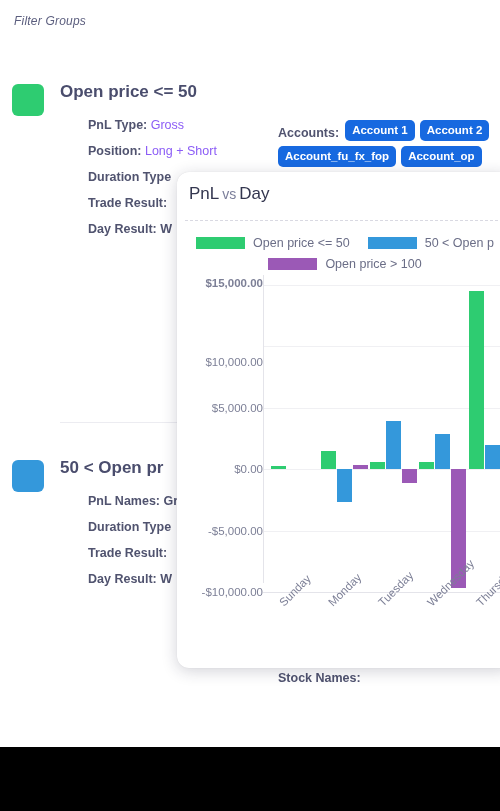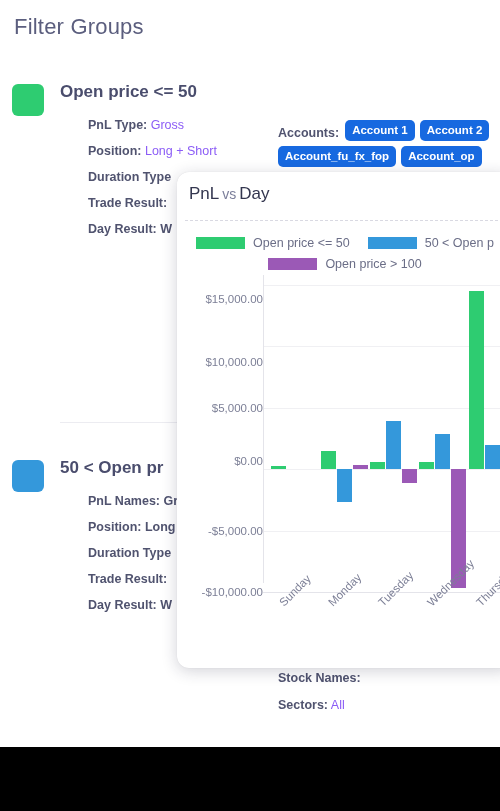--- a/index.html
+++ b/index.html
@@ -11,22 +11,23 @@
     overflow:hidden;
     position:relative;
     color:#5a5c7a;
   }
 
   
   #page { position:absolute; inset:0; background:#fff; }
 
   .page-title {
     position:absolute; left:14px; top:14px;
-    font-size:22px; color:#5b5e7e; font-weight:400;
+    font-size:12px; color:#5b5e7e; font-weight:400;
     letter-spacing:.2px;
+    font-style:italic;
   }
 
   .group { position:absolute; left:0; width:500px; }
   .group-swatch {
     position:absolute; left:12px; top:2px;
     width:32px; height:32px; border-radius:6px;
   }
   .group-title {
     position:absolute; left:60px; top:0px;
     font-size:17px; font-weight:700; color:#4a4d6d;
@@ -152,57 +153,55 @@
       </div>
   </div>
 
   <div class="divider" style="top:422px;"></div>
 
   <div class="group" id="group-1" style="top:458px;">
     <div class="group-swatch" id="sw-1" style="background: rgb(52, 152, 219);"></div>
     <div class="group-title">50 &lt; Open pr</div>
     <div class="group-rows" id="rows-1">
         <div class="row"><span class="k">PnL Names: Gro</span><span class="v"></span></div>
-        <div class="row"><span class="k">Position: Long</span><span class="v"></span></div>
         <div class="row"><span class="k">Duration Type</span><span class="v"></span></div>
         <div class="row"><span class="k">Trade Result:</span><span class="v"></span></div>
         <div class="row"><span class="k">Day Result: W</span><span class="v"></span></div>
       </div>
   </div>
 
   <div class="accounts">
     <span class="acc-label">Accounts:</span><span id="acc-chips"><span class="chip">Account 1</span><span class="chip">Account 2</span><span class="chip">Account_fu_fx_fop</span><span class="chip">Account_op</span><span class="chip">IB</span></span>
   </div>
 
   <div class="meta" style="left:278px; top:665px;" id="meta-rows">
       <div class="row"><span class="k">Stock Names:</span><span class="v"></span></div>
-      <div class="row"><span class="k">Sectors:</span><span class="v"> All</span></div>
     </div>
 
 </div>
 
 <div id="chart-card">
 
   <div class="card-title">
     <span>PnL</span><span class="vs">vs</span><span>Day</span>
   </div>
 
   <div class="card-sep"></div>
 
   <div class="legend" id="legend">
       <div class="legend-row"><span class="legend-item"><span class="legend-box" style="background: rgb(46, 204, 113);"></span><span class="legend-text">Open price &lt;= 50</span></span><span class="legend-item"><span class="legend-box" style="background: rgb(52, 152, 219);"></span><span class="legend-text">50 &lt; Open p</span></span></div>
       <div class="legend-row"><span class="legend-item"><span class="legend-box" style="background: rgb(155, 89, 182);"></span><span class="legend-text">Open price &gt; 100</span></span></div>
     </div>
 
   <div id="plot">
     <div class="yticks" id="yticks">
-        <div class="ylabel" style="top: 27px;">$15,000.00</div>
+        <div class="ylabel" style="top: 11px; font-weight: bold;">$15,000.00</div>
         <div class="ylabel" style="top: 74.4px; margin-top: 16px;">$10,000.00</div>
         <div class="ylabel" style="top: 135.8px; text-align: right;">$5,000.00</div>
-        <div class="ylabel" style="top: 189px;">$0.00</div>
+        <div class="ylabel" style="top: 197px;">$0.00</div>
         <div class="ylabel" style="top: 258.6px;">-$5,000.00</div>
         <div class="ylabel" style="top: 320px;">-$10,000.00</div>
       </div>
     <div id="grid">
         <div class="gridline" style="top: 13px;"></div>
         <div class="gridline" style="top: 74px;"></div>
         <div class="gridline" style="top: 136px;"></div>
         <div class="gridline" style="top: 197px;"></div>
         <div class="gridline" style="top: 259px;"></div>
         <div class="gridline" style="top: 320px;"></div>

